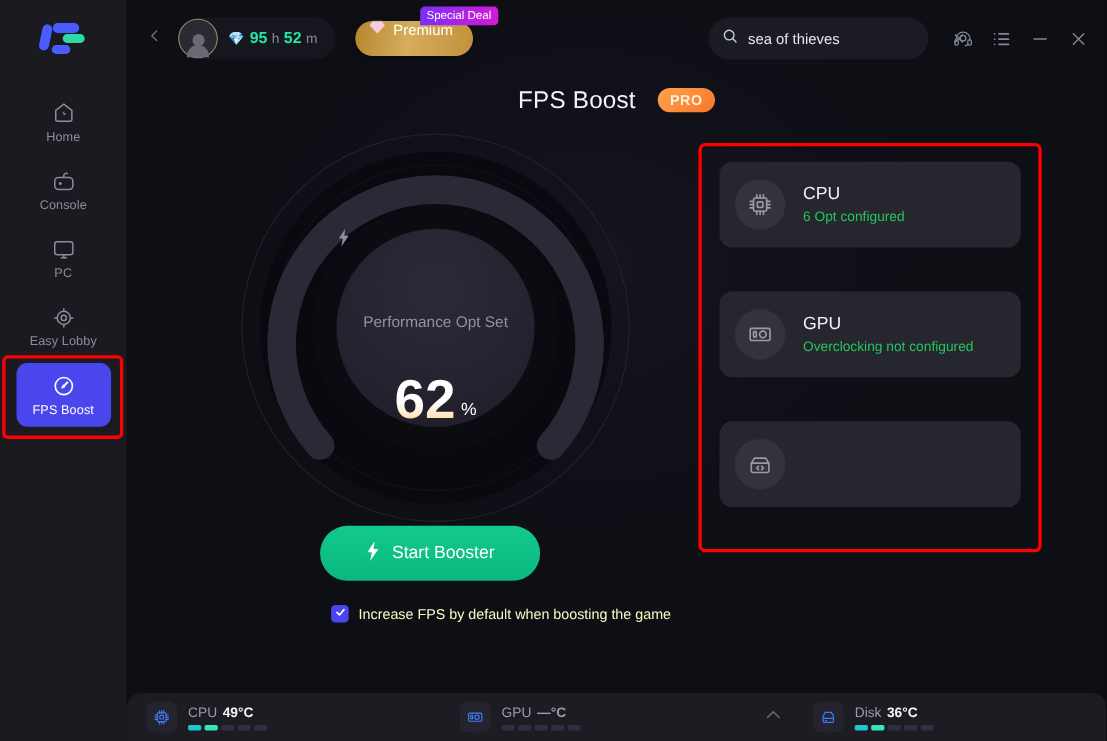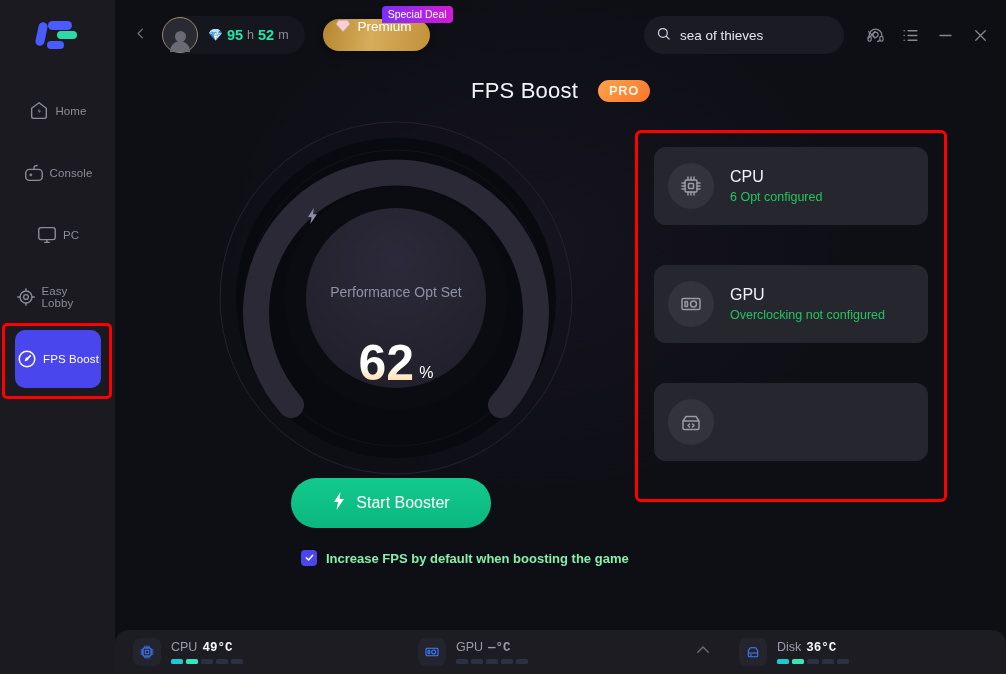--- a/index.html
+++ b/index.html
@@ -26,21 +26,21 @@
     z-index: 5;
   }
   .brand-logo { margin-top: 18px; margin-bottom: 30px; width: 50px; height: 34px; position: relative; }
   .brand-logo .b1 { position:absolute; left:4px; top:4px; width:9px; height:24px; background:#4a5cff; border-radius:5px; transform:rotate(12deg); }
   .brand-logo .b2 { position:absolute; left:15px; top:3px; width:24px; height:9px; background:#4a5cff; border-radius:5px; }
   .brand-logo .b3 { position:absolute; left:24px; top:13px; width:20px; height:8px; background:#2fd9a5; border-radius:4px; }
   .brand-logo .b4 { position:absolute; left:14px; top:23px; width:17px; height:8px; background:#4a5cff; border-radius:4px; }
 
   .nav-item {
     width: 86px; height: 58px;
-    display:flex; align-items:center; justify-content:center;
+    display:flex; flex-direction:column; align-items:center; justify-content:center;
     gap: 5px; border-radius: 10px; margin-bottom: 4px;
     color: #8b8d99; cursor: pointer;
   }
   .nav-item .nav-label { font-size: 11.5px; letter-spacing: .1px; }
   .nav-item svg { display:block; }
   .nav-item.active { background: #4a46ee; color: #fff; }
   .nav-item.active .nav-label { color:#fff; }
 
   .nav-wrap { position: relative; }
   .nav-highlight {
@@ -77,23 +77,23 @@
   }
   .avatar .head { width:11px;height:11px;border-radius:50%;background:#6a6a74; margin-top:3px;}
   .avatar .body { position:absolute; width:20px;height:11px;border-radius:10px 10px 0 0;background:#6a6a74; margin-top:22px;}
   .time-txt { margin-left: 10px; font-size: 13px; color:#8a8c98; display:flex; align-items:center; gap:4px;}
   .gem { font-size: 12px; }
   .time-num { color:#21e6a6; font-weight:bold; font-size:14.5px; }
   .time-unit { color:#8a8c98; font-size:12.5px; }
 
   .premium-wrap { position:relative; margin-left: 18px; }
   .premium-btn {
-    height: 32px; border-radius: 16px; padding: 0 18px 1px 12px;
+    height: 32px; border-radius: 16px; padding: 0 18px 16px 12px;
     background: linear-gradient(100deg,#b5862f 0%, #d6ad5b 45%, #c2913a 100%);
-    display:flex; align-items:flex-start; gap:7px; color:#fff; font-size:13.5px;
+    display:flex; align-items:flex-end; gap:7px; color:#fff; font-size:13.5px;
     cursor:pointer; box-shadow: 0 2px 6px rgba(0,0,0,.3);
   }
   .special-deal {
     position:absolute; right:-23px; top:-13px;
     background: linear-gradient(90deg,#7b2ff7 0%, #d41ad4 100%);
     color:#fff; font-size:10.5px; padding: 2px 6px 3px; border-radius: 4px 4px 4px 0;
     white-space: nowrap;
   }
 
   .search-box {
@@ -150,21 +150,21 @@
     color:#fff; font-size:16px; cursor:pointer; border:none;
     font-family:"Liberation Sans", sans-serif;
   }
   .check-row {
     position:absolute; left: 140px; top: 440px; display:flex; align-items:center; gap: 9px;
   }
   .checkbox {
     width: 16px; height:16px; border-radius:4px; background:#4a46ee;
     display:flex; align-items:center; justify-content:center; cursor:pointer;
   }
-  .check-label { color:#86efac; font-size:13px;font-weight:bold; }
+  .check-label { color:#fef9c3; font-size:13px; }
 
   
   .cards-panel {
     position:absolute; left: 520px; top: 130px; width: 312px; height: 372px;
     border: 3px solid #ff0000; border-radius: 6px; padding: 14px 16px;
   }
   .card {
     height: 78px; background:#26262e; border-radius: 12px;
     display:flex; align-items:center; padding: 0 14px; gap: 16px; cursor:pointer;
   }
@@ -185,21 +185,21 @@
   .stat {
     display:flex; align-items:center; gap: 10px; flex: 1 1 0; justify-content:flex-start;
     padding-left: 18px;
   }
   .stat-ico {
     width: 28px; height:28px; border-radius:7px; background:#24242e;
     display:flex; align-items:center; justify-content:center; color:#3e7dff; flex:0 0 28px;
   }
   .stat-body { display:flex; flex-direction:column; gap:4px; }
   .stat-top { font-size: 12.5px; color:#9a9cab; display:flex; gap:5px; align-items:baseline;}
-  .stat-val { font-weight:bold;font-family:Liberation Mono, monospace; }
+  .stat-val { font-weight:bold; }
   .segbar { display:flex; gap: 3px; }
   .seg { width: 12px; height: 5px; border-radius:1.5px; background:#2c3142; }
   .collapse-btn { width: 36px; display:flex; align-items:center; justify-content:center; color:#6a6d7a; cursor:pointer; flex:0 0 36px;}
 </style>
 </head>
 <body>
 
 <div id="app">
 
   <div class="sidebar">

